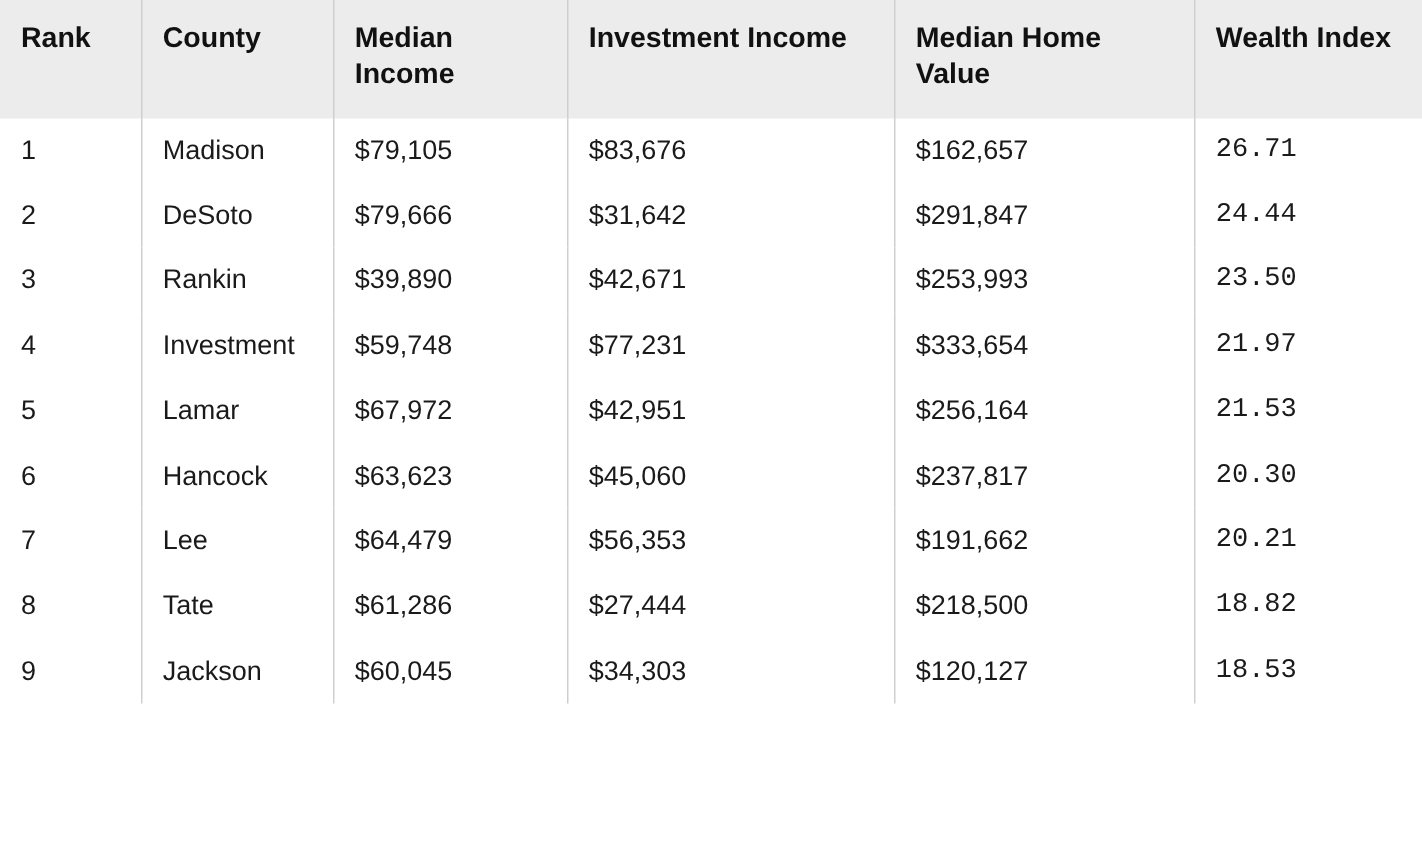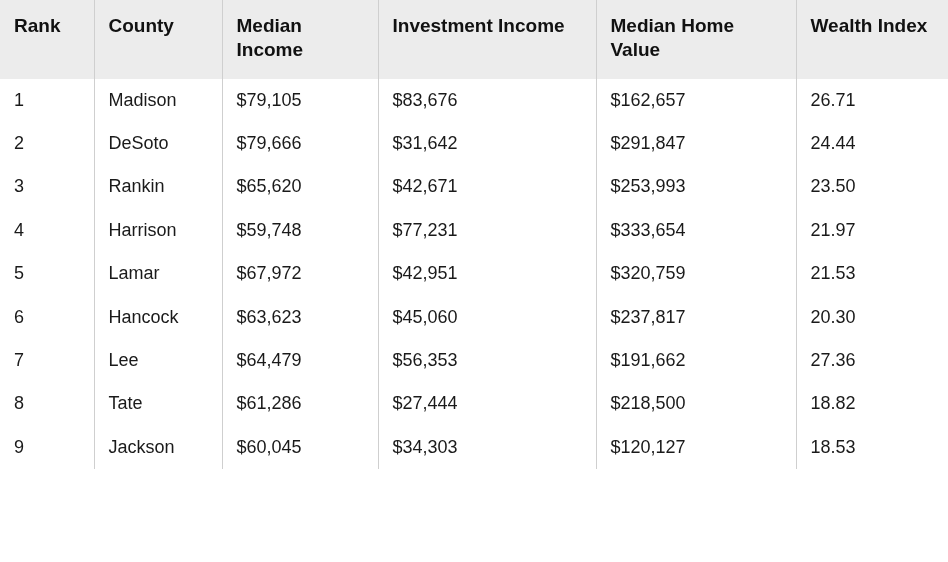--- a/index.html
+++ b/index.html
@@ -44,20 +44,21 @@
     padding: 10px 12px 10px 14px;
     line-height: 1.3;
     border-right: 1px solid #cfcfcf;
     color: #1a1a1a;
     white-space: nowrap;
     overflow: hidden;
     text-overflow: ellipsis;
   }
   table.data-table tbody td:last-child {
     border-right: none;
+    font-family: Liberation Mono, monospace;
   }
   
   col.c-rank   { width: 94px; }
   col.c-county { width: 128px; }
   col.c-medinc { width: 156px; }
   col.c-invinc { width: 218px; }
   col.c-homeval{ width: 200px; }
   col.c-wealth { width: 152px; }
 </style>
 </head>
@@ -96,56 +97,56 @@
         <td>2</td>
         <td>DeSoto</td>
         <td>$79,666</td>
         <td>$31,642</td>
         <td>$291,847</td>
         <td>24.44</td>
       </tr>
       <tr>
         <td>3</td>
         <td>Rankin</td>
-        <td>$65,620</td>
+        <td>$39,890</td>
         <td>$42,671</td>
         <td>$253,993</td>
         <td>23.50</td>
       </tr>
       <tr>
         <td>4</td>
-        <td>Harrison</td>
+        <td>Investment</td>
         <td>$59,748</td>
         <td>$77,231</td>
         <td>$333,654</td>
         <td>21.97</td>
       </tr>
       <tr>
         <td>5</td>
         <td>Lamar</td>
         <td>$67,972</td>
         <td>$42,951</td>
-        <td>$320,759</td>
+        <td>$256,164</td>
         <td>21.53</td>
       </tr>
       <tr>
         <td>6</td>
         <td>Hancock</td>
         <td>$63,623</td>
         <td>$45,060</td>
         <td>$237,817</td>
         <td>20.30</td>
       </tr>
       <tr>
         <td>7</td>
         <td>Lee</td>
         <td>$64,479</td>
         <td>$56,353</td>
         <td>$191,662</td>
-        <td>27.36</td>
+        <td>20.21</td>
       </tr>
       <tr>
         <td>8</td>
         <td>Tate</td>
         <td>$61,286</td>
         <td>$27,444</td>
         <td>$218,500</td>
         <td>18.82</td>
       </tr>
       <tr>

